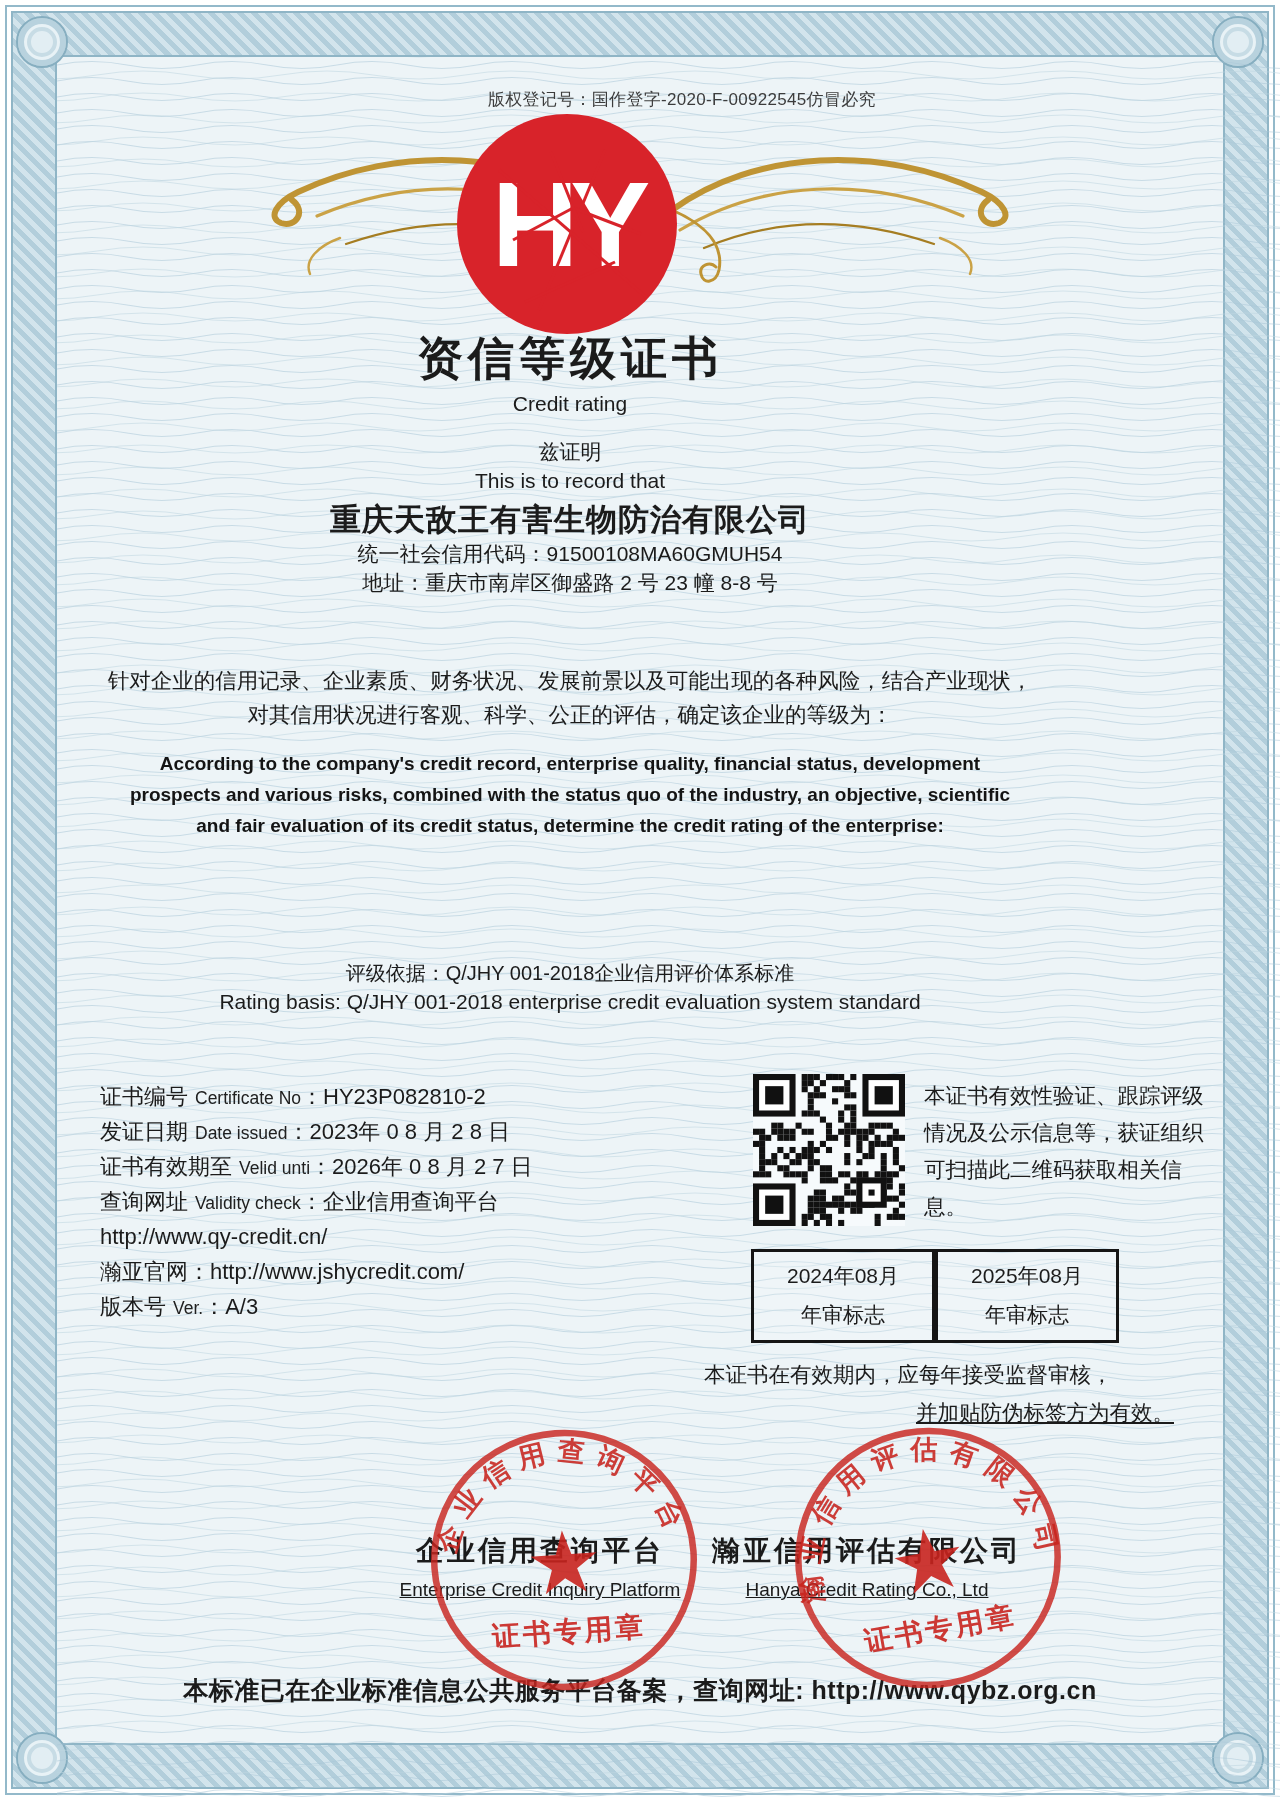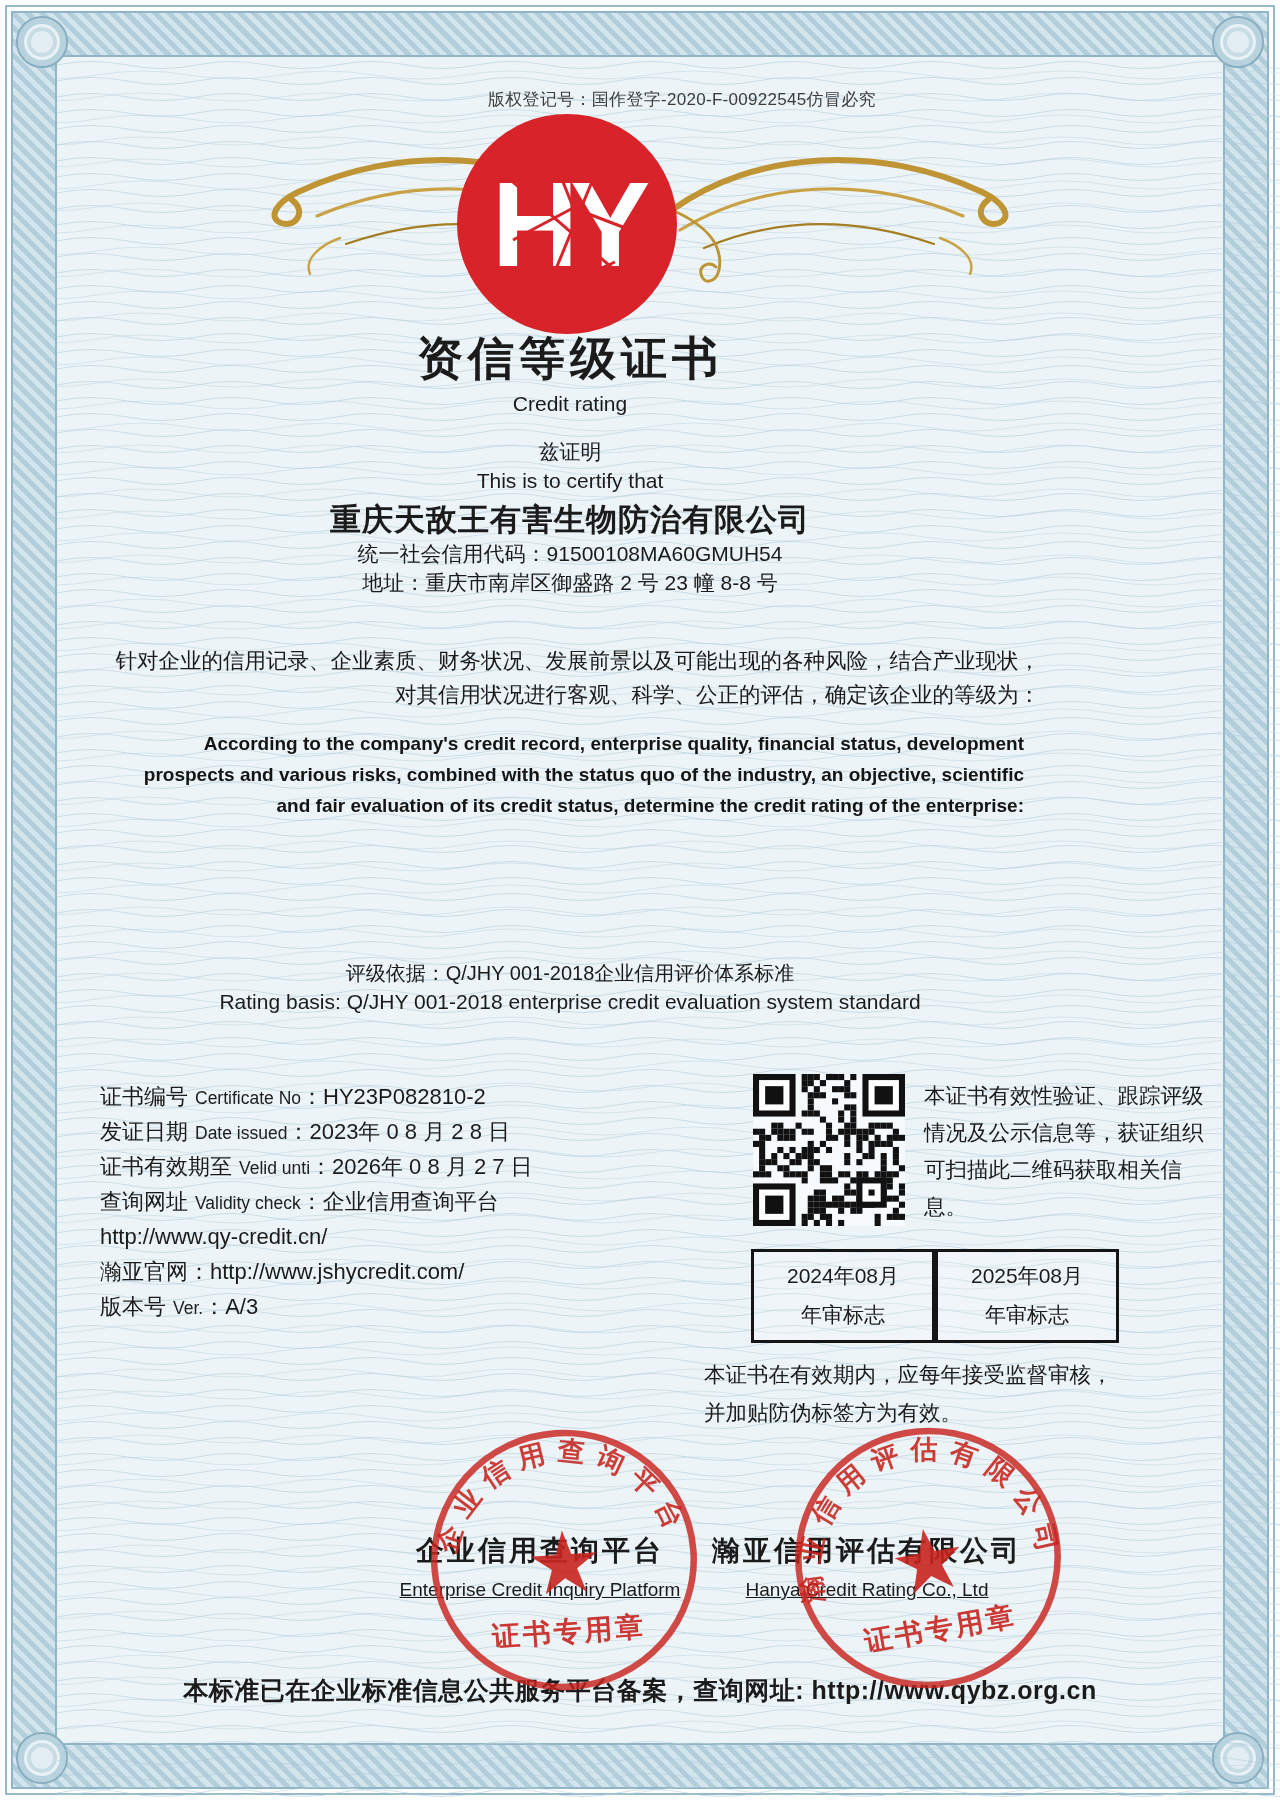--- a/index.html
+++ b/index.html
@@ -20,42 +20,42 @@
   .copyright{position:absolute;top:88px;left:488px;font-size:17px;color:#3c3c3c;letter-spacing:.3px;}
   .logo{position:absolute;left:455px;top:112px;width:224px;height:224px;}
   .flourish{position:absolute;left:0;top:118px;width:1280px;height:210px;pointer-events:none;}
   .title-zh{top:328px;font-size:46px;font-weight:bold;letter-spacing:5px;}
   .title-en{top:392px;font-size:21px;}
   .certify-zh{top:438px;font-size:21px;}
   .certify-en{top:469px;font-size:21px;}
   .company{top:499px;font-size:31px;font-weight:bold;letter-spacing:1px;}
   .code-line{top:540px;font-size:21px;}
   .addr-line{top:569px;font-size:21px;}
-  .statement{position:absolute;left:100px;top:644px;width:940px;text-align:right;}
+  .statement{position:absolute;left:100px;top:664px;width:940px;text-align:center;}
   .statement .zh{font-size:21.5px;line-height:34px;margin:0 0 6px 0;}
   .statement .en{font-size:19px;line-height:31px;margin:16px;color:#141414;font-weight:bold;}
   .rating{top:876px;font-size:54px;font-weight:800;letter-spacing:2px;}
   .basis-zh{top:960px;font-size:20px;}
   .basis-en{top:990px;font-size:21px;}
   
   .details{position:absolute;left:100px;top:1080px;width:620px;}
   .detail-row{line-height:33px;white-space:nowrap;}
   .d-zh{font-size:22px;}
   .d-en{font-size:17.5px;margin-left:7px;color:#202020;}
   .d-val{font-size:22px;}
   
   .qr{position:absolute;left:753px;top:1074px;width:152px;height:152px;background:#f6fafc;}
   .qr svg{width:100%;height:100%;display:block;}
   .qr-note{position:absolute;left:924px;top:1078px;width:292px;font-size:21.5px;line-height:37px;text-align:left;}
   .annual{position:absolute;left:751px;top:1249px;display:flex;}
   .annual-box{width:178px;height:88px;border:3px solid #151515;display:flex;flex-direction:column;
         align-items:center;justify-content:center;font-size:21px;line-height:1.85;background:rgba(255,255,255,.15);}
   .validity{position:absolute;left:704px;top:1356px;width:470px;font-size:21.5px;line-height:38px;}
   .validity .l1{text-align:left;}
-  .validity .l2{text-align:left;}
+  .validity .l2{text-align:right;text-decoration:underline;}
   
   .issuer{position:absolute;width:330px;text-align:center;z-index:3;}
   .issuer-left{left:375px;top:1532px;}
   .issuer-right{left:702px;top:1532px;}
   .issuer .n-zh{font-size:28px;font-weight:bold;letter-spacing:3px;}
   .issuer .n-en{font-size:19px;margin-top:9px;text-decoration:underline;}
   .seal{position:absolute;width:280px;height:280px;z-index:4;pointer-events:none;}
   .seal-left{left:424px;top:1420px;transform:rotate(-4deg);}
   .seal-right{left:788px;top:1418px;transform:rotate(-10deg);}
   .seal text{fill:#c8241e;}
@@ -112,21 +112,21 @@
       <line x1="58" y1="128" x2="118" y2="96"></line>
       <line x1="118" y1="96" x2="186" y2="122"></line>
       <line x1="96" y1="40" x2="128" y2="120"></line>
       <line x1="70" y1="190" x2="160" y2="150"></line>
     </g>
   </svg>
 
   <div class="cx title-zh">资信等级证书</div>
   <div class="cx title-en">Credit rating</div>
   <div class="cx certify-zh">兹证明</div>
-  <div class="cx certify-en">This is to certify that</div>
+  <div class="cx certify-en">This is to record that</div>
   <div class="cx company">重庆天敌王有害生物防治有限公司</div>
   <div class="cx code-line">统一社会信用代码：91500108MA60GMUH54</div>
   <div class="cx addr-line">地址：重庆市南岸区御盛路 2 号 23 幢 8-8 号</div>
 
   <div class="statement">
     <p class="zh">针对企业的信用记录、企业素质、财务状况、发展前景以及可能出现的各种风险，结合产业现状，对其信用状况进行客观、科学、公正的评估，确定该企业的等级为：</p>
     <p class="en">According to the company's credit record, enterprise quality, financial status, development prospects and various risks, combined with the status quo of the industry, an objective, scientific and fair evaluation of its credit status, determine the credit rating of the enterprise:</p>
   </div>
 
   <div class="cx basis-zh">评级依据：Q/JHY 001-2018企业信用评价体系标准</div>

